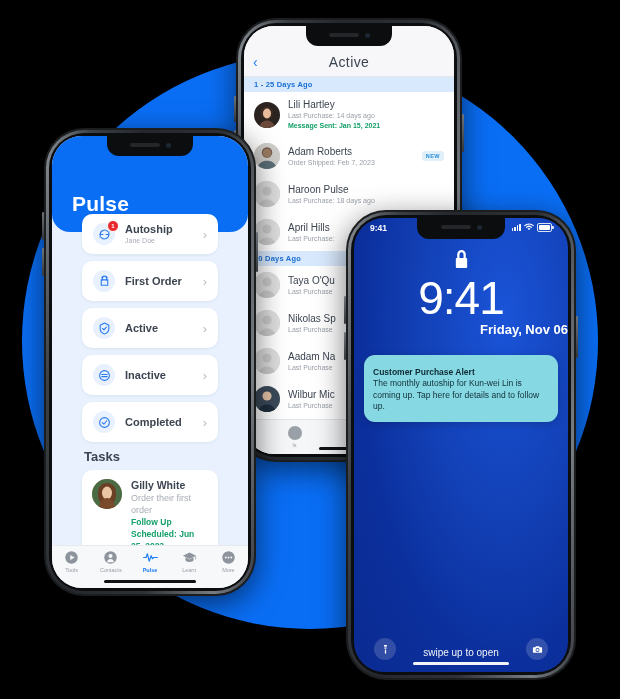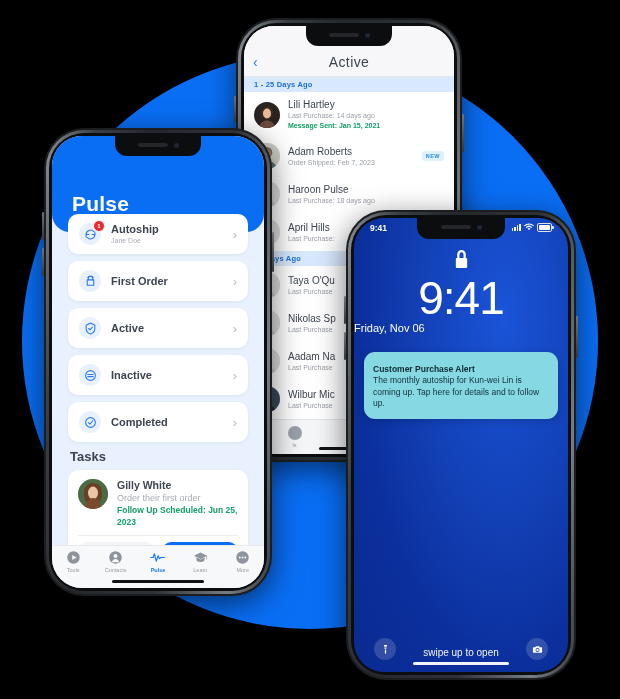--- a/index.html
+++ b/index.html
@@ -51,29 +51,29 @@
   .msub.green{color:#14a06a;font-weight:700;}
   .newbadge{font-size:5.5px;font-weight:700;color:#2a8fd8;background:#dff0fb;
             padding:2px 4px;border-radius:3px;letter-spacing:.5px;}
   .mid-tabbar{position:absolute;bottom:0;left:0;right:0;height:34px;background:#f5f6f8;
               border-top:1px solid #e3e4e7;display:flex;align-items:center;justify-content:space-around;}
   .mid-tab{display:flex;flex-direction:column;align-items:center;gap:2px;color:#9aa0a8;font-size:5.5px;}
   .mid-tab .g{width:14px;height:14px;border-radius:50%;background:#9aa0a8;}
   .mid-ghost{position:absolute;bottom:10px;left:0;right:0;text-align:center;font-size:10px;color:#dfe2e6;}
 
   
-  #phone-left{left:44px;top:128px;width:228px;height:468px;z-index:2;}
+  #phone-left{left:44px;top:128px;width:212px;height:468px;z-index:2;}
   #phone-left .notch{width:86px;height:16px;}
   #phone-left .speaker{width:30px;height:4px;margin-top:3px;}
   #phone-left .camdot{width:5px;height:5px;margin-top:3px;}
   #phone-left .screen{background:#e8f1fd;}
   .pulse-hero{background:#0a6ef5;height:96px;position:relative;
               border-bottom-left-radius:18px;border-bottom-right-radius:18px;}
   .pulse-title{position:absolute;left:20px;bottom:16px;color:#fff;font-size:21px;font-weight:700;letter-spacing:.2px;}
-  .pulse-list{position:absolute;top:78px;left:0;right:0;bottom:0;padding:0 16px;}
+  .pulse-list{position:absolute;top:78px;left:0;right:0;bottom:0;padding:0 30px;}
   .pcard{background:#fff;border-radius:10px;height:40px;margin-bottom:7px;display:flex;align-items:center;
          padding:0 11px;gap:10px;box-shadow:0 1px 3px rgba(25,60,110,.07);position:relative;}
   .picon{width:22px;height:22px;border-radius:50%;background:#e8f1fd;flex:none;
          display:flex;align-items:center;justify-content:center;position:relative;}
   .picon svg{width:13px;height:13px;display:block;}
   .pbadge{position:absolute;top:-3px;right:-4px;background:#e8282d;color:#fff;border-radius:50%;
           width:10px;height:10px;font-size:6px;font-weight:700;display:flex;align-items:center;justify-content:center;
           border:1px solid #fff;}
   .pcard .label{flex:1;}
   .plabel{font-size:11px;font-weight:700;color:#3c4450;line-height:13px;}
@@ -110,21 +110,21 @@
                padding:0 16px;color:#fff;font-size:8.5px;font-weight:700;position:relative;z-index:31;}
   .lock-status .right{display:flex;align-items:center;gap:3px;}
   .bars{display:flex;align-items:flex-end;gap:1px;height:7px;}
   .bars i{width:1.6px;background:#fff;border-radius:.5px;display:block;}
   .batt{width:13px;height:6.5px;border:1px solid rgba(255,255,255,.85);border-radius:2px;position:relative;}
   .batt::after{content:"";position:absolute;inset:1px;background:#fff;border-radius:1px;}
   .batt::before{content:"";position:absolute;right:-2.5px;top:1.5px;width:1.2px;height:3px;background:rgba(255,255,255,.85);border-radius:0 1px 1px 0;}
   .lock-glyph{display:flex;justify-content:center;margin-top:12px;}
   .lock-glyph svg{width:17px;height:21px;}
   .lock-time{text-align:center;color:#fff;font-size:46px;font-weight:300;line-height:52px;margin-top:2px;letter-spacing:-1px;}
-  .lock-date{text-align:left;color:#fff;font-size:11px;font-weight:400;margin-top:-2px;}
+  .lock-date{text-align:right;color:#fff;font-size:13px;font-weight:700;margin-top:-2px;}
   .notif{margin:18px 10px 0 10px;background:#86d8e2;border-radius:11px;padding:7px 9px 9px 9px;
          box-shadow:0 2px 8px rgba(0,0,0,.18);}
   .notif-top{display:flex;align-items:center;gap:6px;}
   .notif-app-icon{width:12px;height:12px;border-radius:3px;background:#fff;display:flex;align-items:center;justify-content:center;}
   .notif-app-icon svg{width:8px;height:8px;}
   .notif-app{font-size:8px;font-weight:700;color:#1c3640;flex:1;}
   .notif-time{font-size:7.5px;color:#41636d;}
   .notif-title{font-size:8.5px;font-weight:700;color:#0e2b35;margin-top:5px;}
   .notif-body{font-size:8.5px;color:#123039;line-height:11.5px;margin-top:1px;}
   .lock-bottom{position:absolute;bottom:14px;left:0;right:0;display:flex;align-items:center;justify-content:center;}

